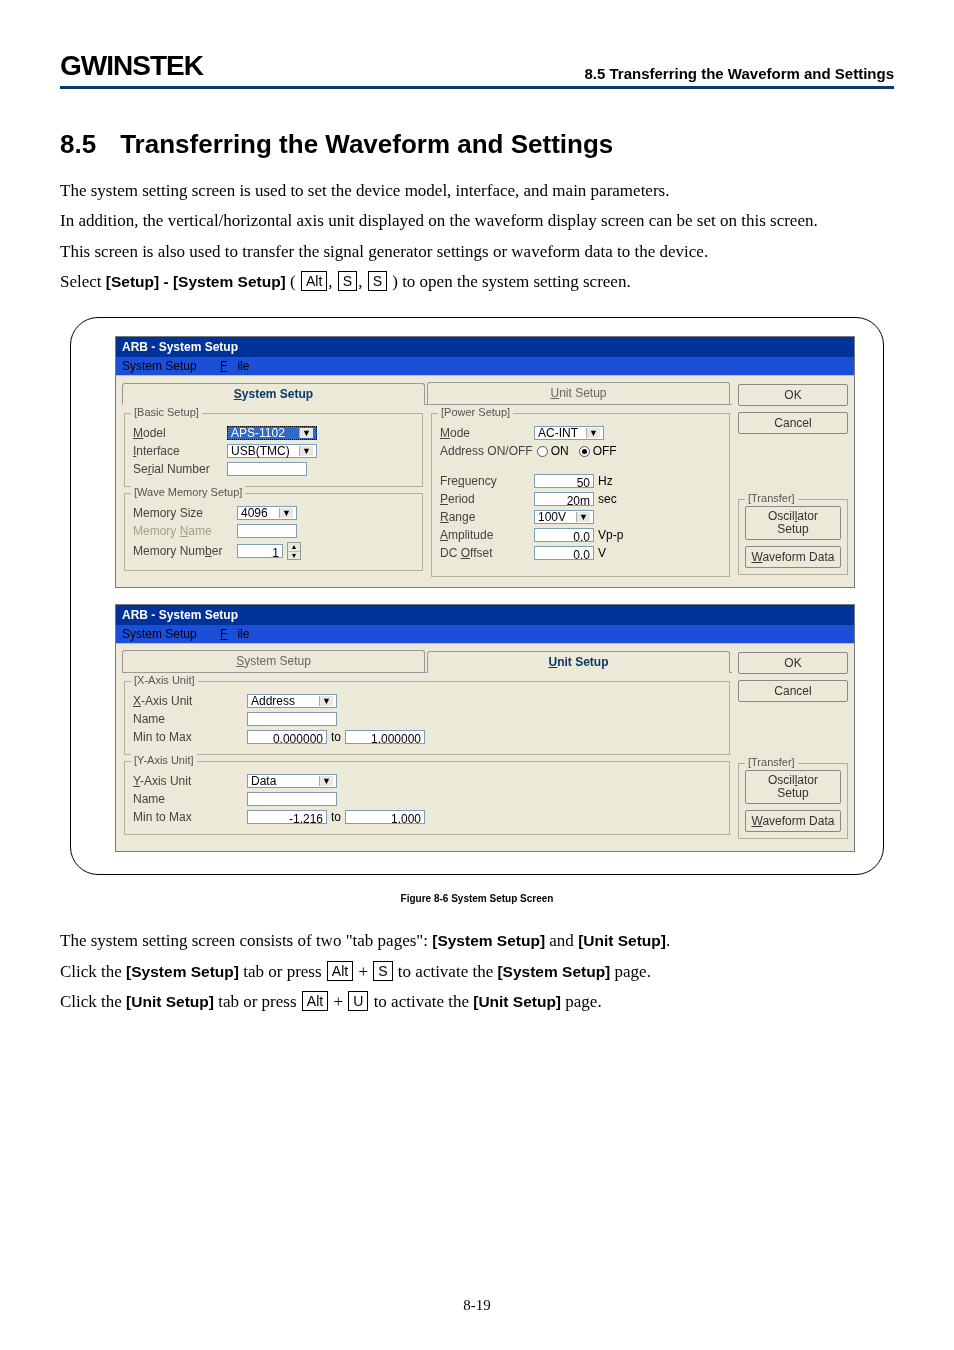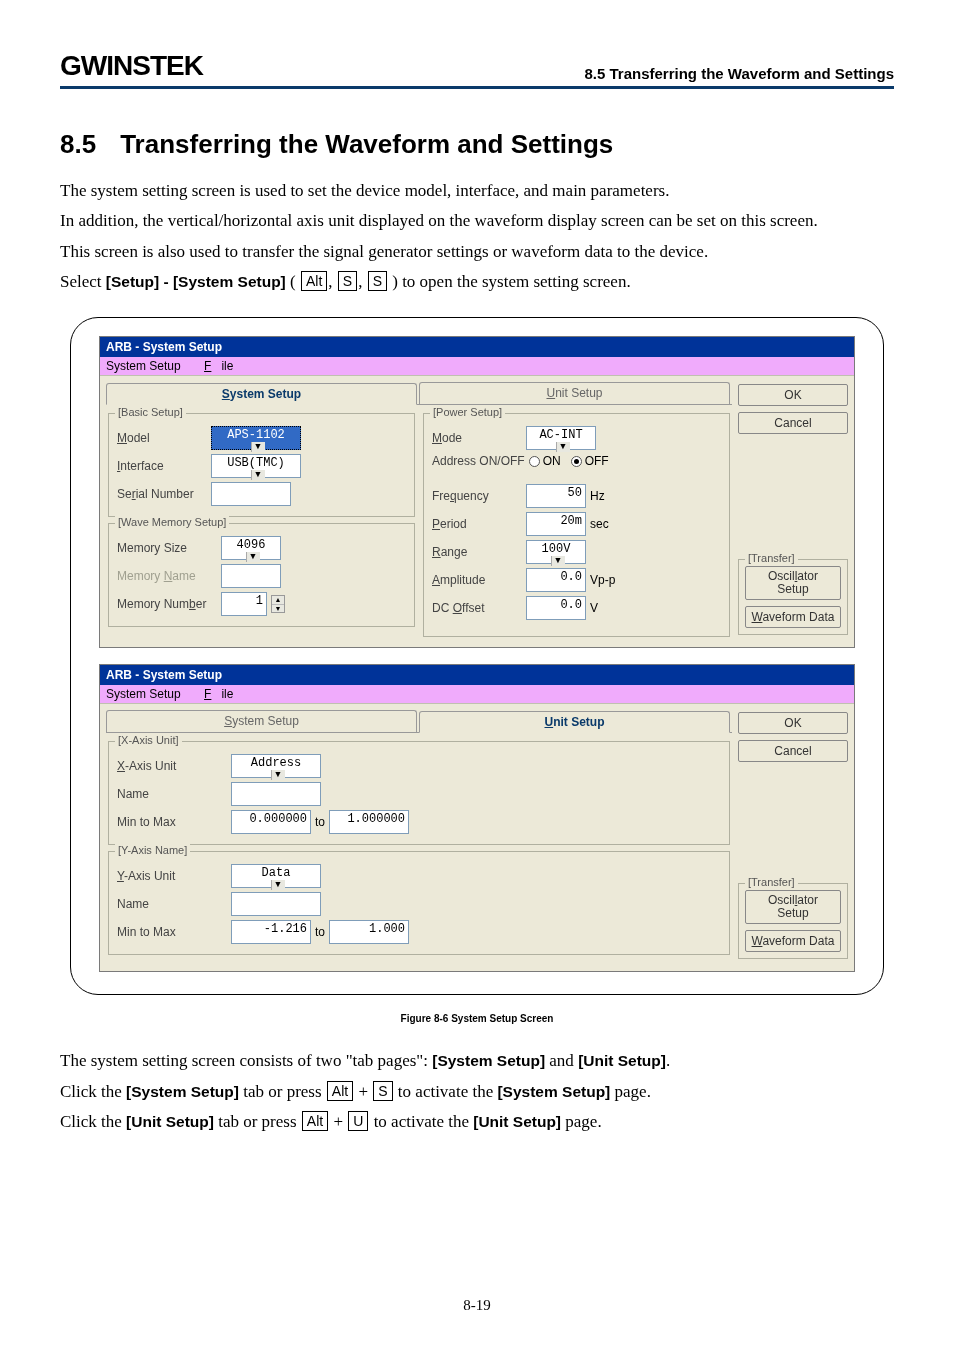--- a/index.html
+++ b/index.html
@@ -55,39 +55,39 @@
     line-height: 18px;
     margin: 0 1px;
     vertical-align: 1px;
   }
   .bold { font-weight: bold; font-family: Arial, sans-serif; font-size: 15.5px;}
   
   .figure-wrap {
     border: 1.5px solid #000;
     border-radius: 28px;
     margin: 22px 10px 18px 10px;
-    padding: 18px 28px 22px 28px;
+    padding: 18px 28px 22px 44px;
   }
   .dialog {
     border: 1px solid #7a7a7a;
     font-family: Tahoma, Arial, sans-serif;
     font-size: 12px;
     background: #ece9d8;
     margin-bottom: 16px;
   }
   .dialog:last-child { margin-bottom: 0;}
   .dlg-title {
     background: #003399;
     color: #fff;
     font-weight: bold;
     padding: 3px 6px;
     font-size: 12px;
   }
   .dlg-menu {
-    background: #f0abfc;
+    background: #1d4ed8;
     padding: 2px 6px;
     border-bottom: 1px solid #c0c0b0;
   }
   .dlg-menu span { margin-right: 10px; }
   .u-letter { text-decoration: underline; }
   
   .dlg-body {
     display: flex;
     padding: 6px;
     gap: 6px;
@@ -144,23 +144,22 @@
     margin: 4px 0;
     gap: 4px;
   }
   .lbl { color: #444; font-size: 12px; min-width: 90px;}
   .lbl.disabled { color: #a0a090; }
   .combo, .txt {
     background: #fff;
     border: 1px solid #7f9db9;
     font-size: 12px;
     padding: 1px 3px;
-    height: 24px;
-    font-family: Liberation Mono, monospace;
-    flex-direction: column;
+    height: 14px;
+    font-family: Liberation Sans, sans-serif;
   }
   .combo { display:inline-flex; align-items:center; justify-content:space-between;}
   .combo.selected { background:#316ac5; color:#fff; border:1px dotted #000;}
   .combo .arr {
     background:#e8e8e0;
     color:#000;
     border-left:1px solid #aaa;
     width:14px;
     text-align:center;
     font-size:9px;
@@ -394,21 +393,21 @@
                 <span class="txt left" style="width:90px;"></span>
               </div>
               <div class="row">
                 <span class="lbl" style="min-width:110px;">Min to Max</span>
                 <span class="txt" style="width:80px;">0.000000</span>
                 <span>to</span>
                 <span class="txt" style="width:80px;">1.000000</span>
               </div>
             </div>
             <div class="groupbox">
-              <div class="gb-title">[Y-Axis Name]</div>
+              <div class="gb-title">[Y-Axis Unit]</div>
               <div class="row">
                 <span class="lbl" style="min-width:110px;"><span class="u-letter">Y</span>-Axis Unit</span>
                 <span class="combo" style="width:90px;">
                     <span>Data</span>
                     <span class="arr">▼</span>
                   </span>
               </div>
               <div class="row">
                 <span class="lbl" style="min-width:110px;">Name</span>
                 <span class="txt left" style="width:90px;"></span>

